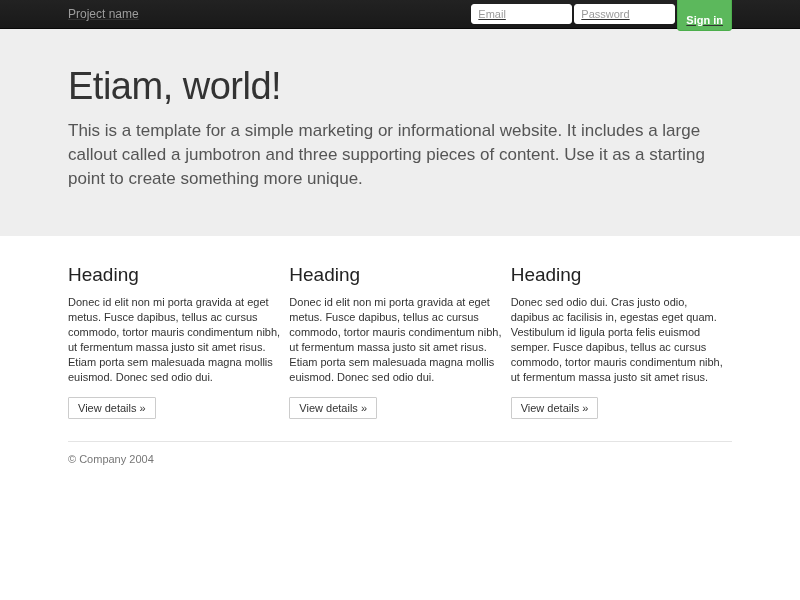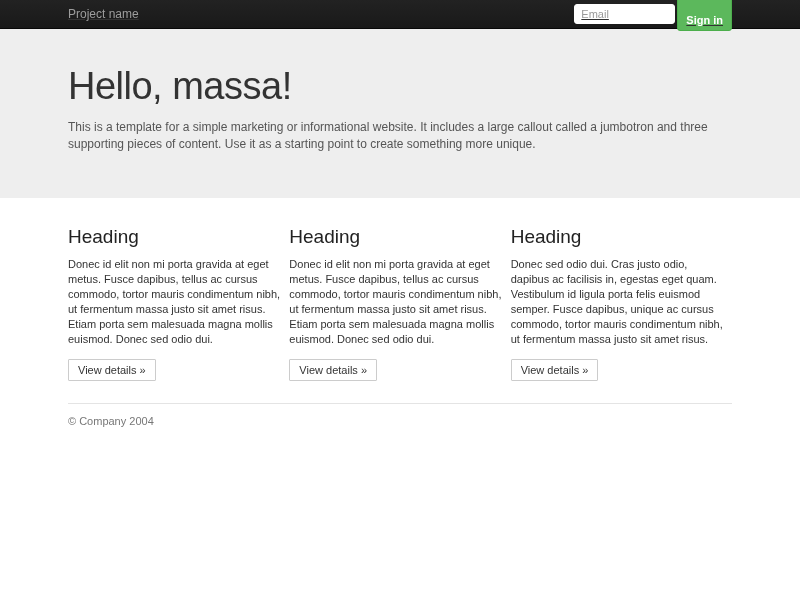--- a/index.html
+++ b/index.html
@@ -65,21 +65,21 @@
   }
   .jumbotron h1 {
     font-size: 38px;
     font-weight: 500;
     letter-spacing: -0.5px;
     color: #333333;
     line-height: 1.0;
     margin: 8px 0 14px;
   }
   .jumbotron p {
-    font-size: 12px;
+    font-size: 17px;
     line-height: 1.42;
     color: #555555;
     margin: 0 0 15px;
   }
   .btn-primary {
     display: inline-block;
     background: #428bca;
     border: 1px solid #2d6ca2;
     border-radius: 4px;
     color: #ffffff;
@@ -136,28 +136,29 @@
   }
 </style>
 </head>
 <body>
 
 <div class="navbar">
   <div class="container">
     <a class="brand">Project name</a>
     <div class="navbar-form">
       <input type="text" placeholder="Email" style="">
+      <input type="password" placeholder="Password" style="">
       <button class="btn-success">Sign in</button>
     </div>
   </div>
 </div>
 
 <div class="jumbotron">
   <div class="container">
-    <h1>Hello, massa!</h1>
+    <h1>Etiam, world!</h1>
     <p>This is a template for a simple marketing or informational website. It includes a large callout called a jumbotron and three supporting pieces of content. Use it as a starting point to create something more unique.</p>
   </div>
 </div>
 
 <div class="container">
   <div class="marketing-row">
 
     <div class="col">
       <h2>Heading</h2>
       <p>Donec id elit non mi porta gravida at eget metus. Fusce dapibus, tellus ac cursus commodo, tortor mauris condimentum nibh, ut fermentum massa justo sit amet risus. Etiam porta sem malesuada magna mollis euismod. Donec sed odio dui.</p>
@@ -165,21 +166,21 @@
     </div>
 
     <div class="col">
       <h2>Heading</h2>
       <p>Donec id elit non mi porta gravida at eget metus. Fusce dapibus, tellus ac cursus commodo, tortor mauris condimentum nibh, ut fermentum massa justo sit amet risus. Etiam porta sem malesuada magna mollis euismod. Donec sed odio dui.</p>
       <a class="btn-default">View details »</a>
     </div>
 
     <div class="col">
       <h2>Heading</h2>
-      <p>Donec sed odio dui. Cras justo odio, dapibus ac facilisis in, egestas eget quam. Vestibulum id ligula porta felis euismod semper. Fusce dapibus, unique ac cursus commodo, tortor mauris condimentum nibh, ut fermentum massa justo sit amet risus.</p>
+      <p>Donec sed odio dui. Cras justo odio, dapibus ac facilisis in, egestas eget quam. Vestibulum id ligula porta felis euismod semper. Fusce dapibus, tellus ac cursus commodo, tortor mauris condimentum nibh, ut fermentum massa justo sit amet risus.</p>
       <a class="btn-default">View details »</a>
     </div>
 
   </div>
 
   <div class="footer">
     <hr class="footer-hr">
     <p>© Company 2004</p>
   </div>
 </div>

